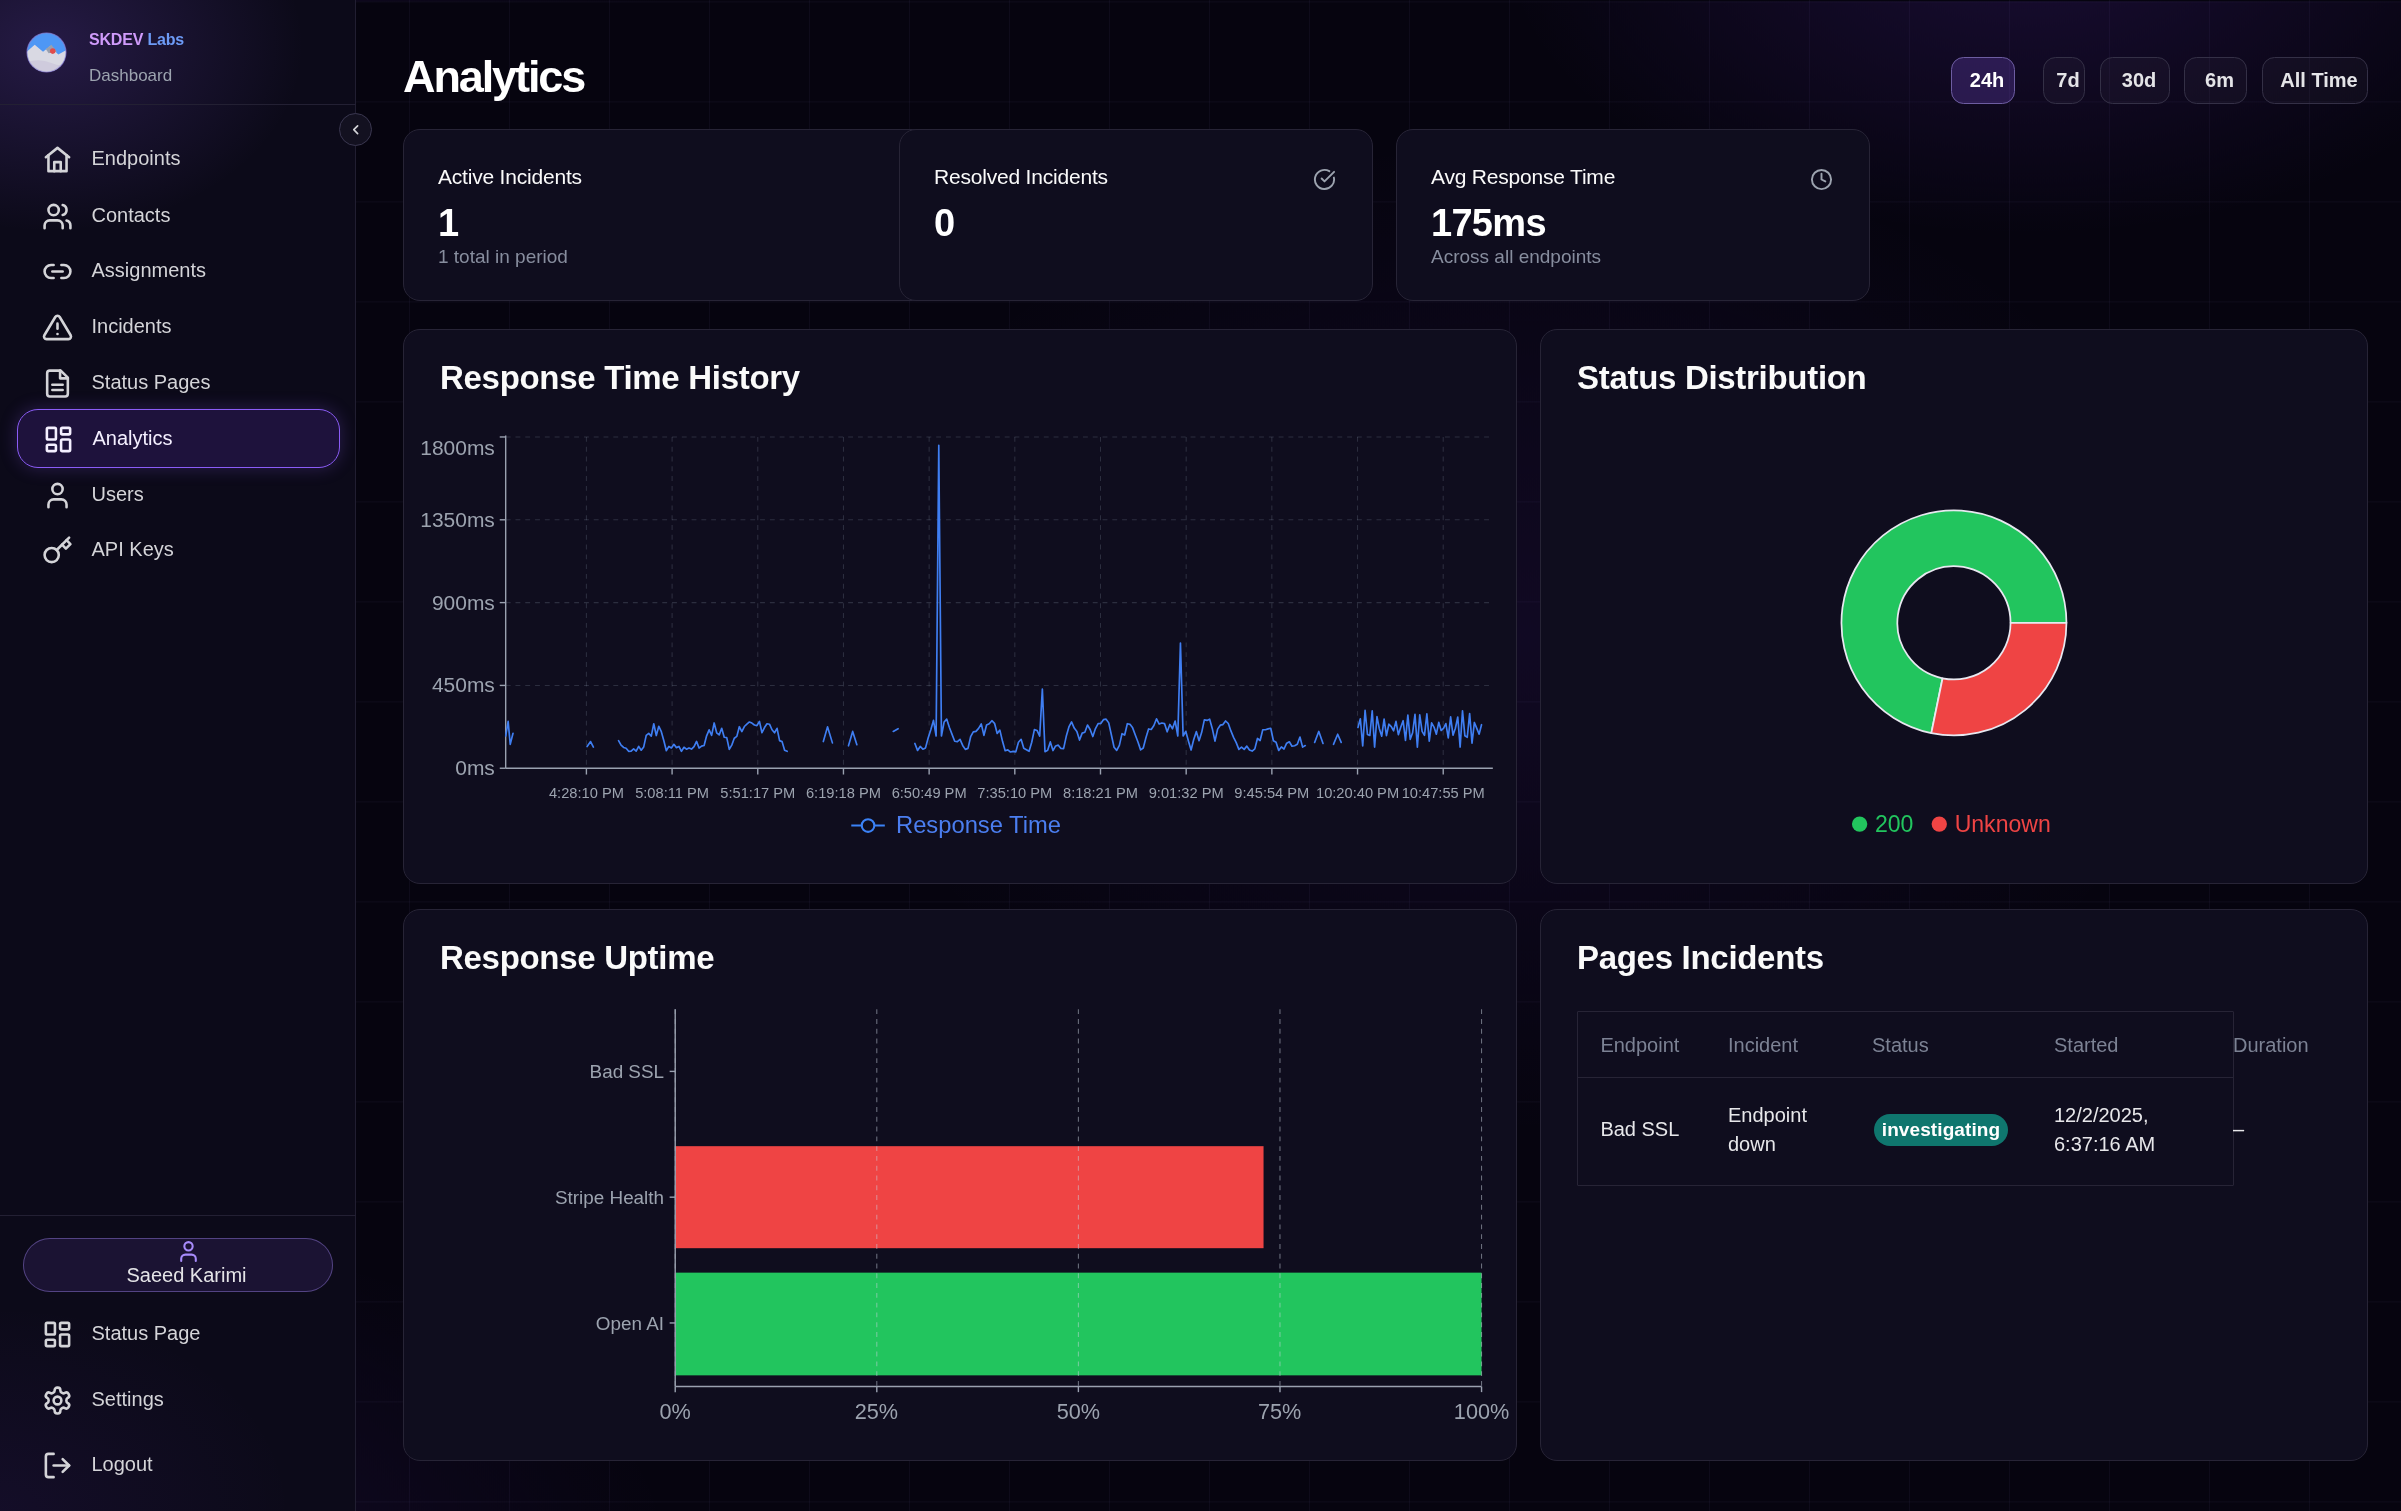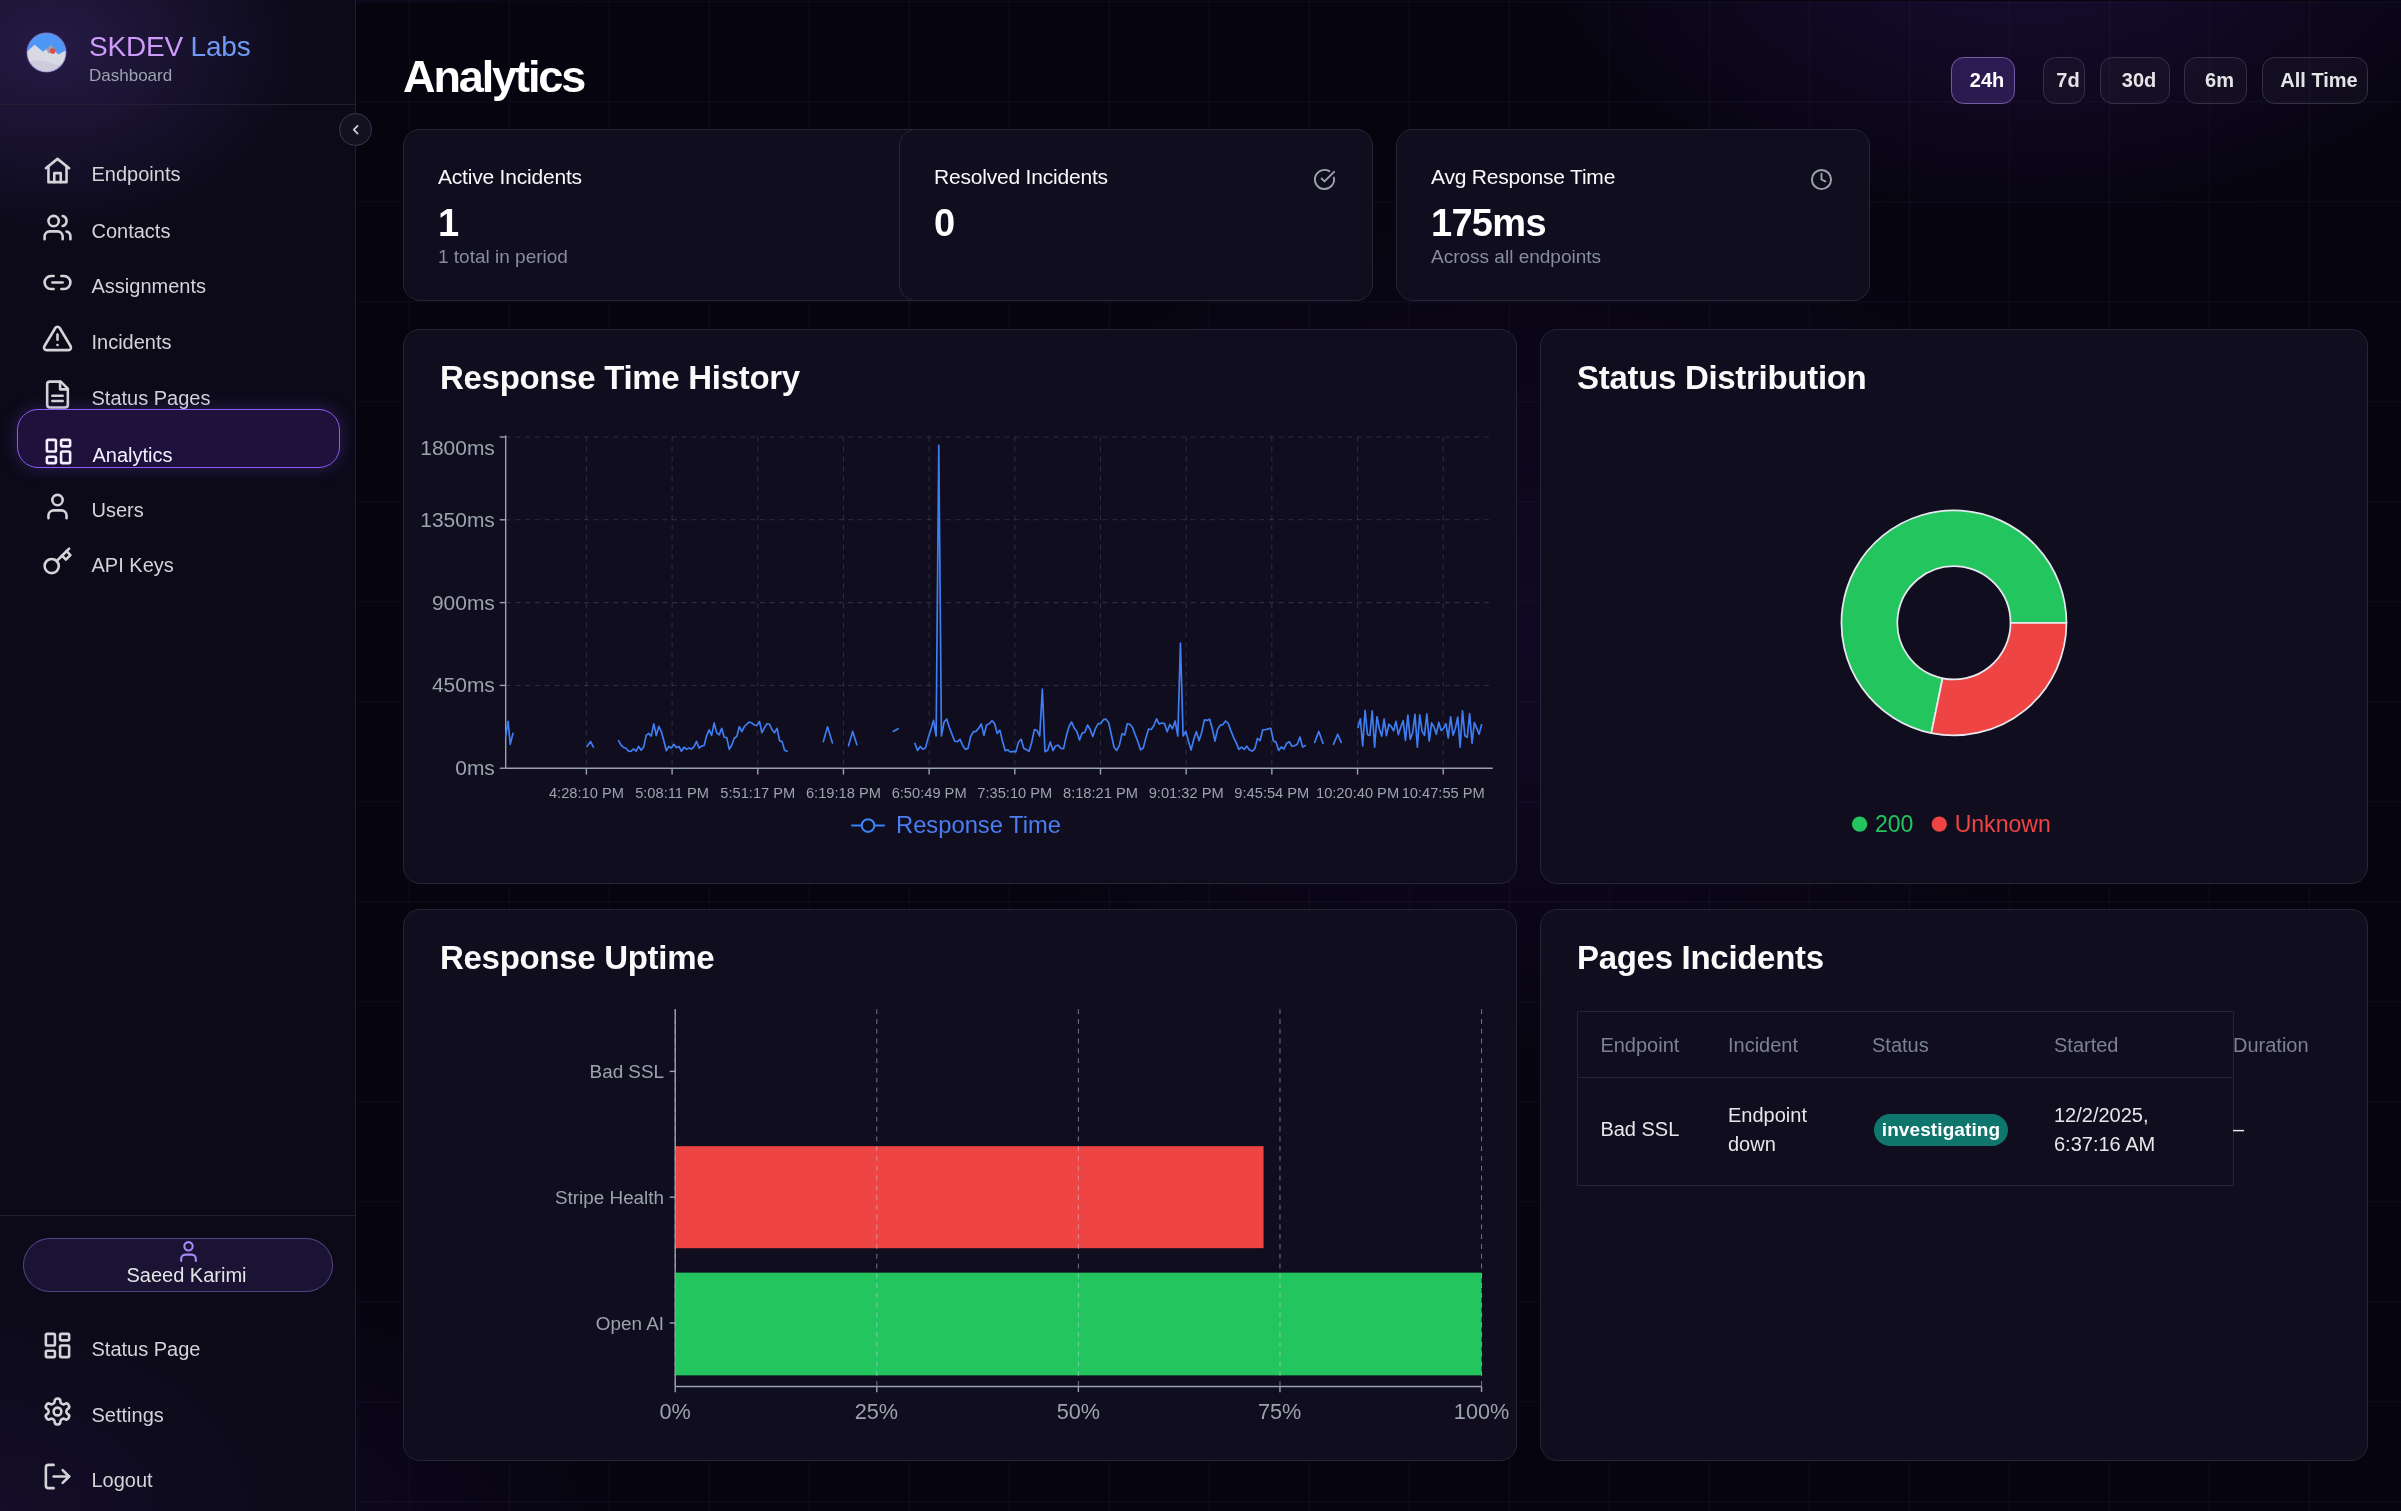--- a/index.html
+++ b/index.html
@@ -27,26 +27,26 @@
 .ctitle{position:absolute;left:36px;top:29px;font-size:33px;font-weight:bold;letter-spacing:-0.3px;color:#fafafa}
 
 #sidebar{
   position:absolute;left:0;top:0;width:356px;height:1511px;
   background:
     radial-gradient(363px 266px at 14% 3%, rgba(139,92,246,0.20), transparent 70%),
     radial-gradient(419px 294px at 0% 100%, rgba(124,58,237,0.07), transparent 70%),
     #0c0a19;
   border-right:0.7px solid #211e31;
 }
-#brand-title{position:absolute;left:89px;top:31px;font-size:28px;font-weight:normal;letter-spacing:-0.2px}
+#brand-title{position:absolute;left:89px;top:31px;font-size:16px;font-weight:bold;letter-spacing:-0.2px}
 #brand-title .p1{color:#cf9bfa}
 #brand-title .p2{color:#6d9bf6}
 #brand-sub{position:absolute;left:89px;top:66px;font-size:17px;color:#9ca3af}
 .sdiv{position:absolute;left:0;width:356px;height:0.7px;background:#232033}
-.nav{position:absolute;left:17px;width:323px;height:56px;display:flex;align-items:flex-end;color:#d4d4d8;font-size:20px}
+.nav{position:absolute;left:17px;width:323px;height:56px;display:flex;align-items:center;color:#d4d4d8;font-size:20px}
 .nav svg{margin-left:24.5px;width:31px;height:31px;flex:none;margin-top:2.8px}
 .nav .lb{margin-left:19px;white-space:nowrap}
 .nav.active{
   height:59px;
   background:rgba(124,58,237,0.17);
   border:1.7px solid #8b5cf6;
   border-radius:21px;
   color:#f4efff;
   box-shadow:0 0 17px rgba(139,92,246,0.25);
 }

